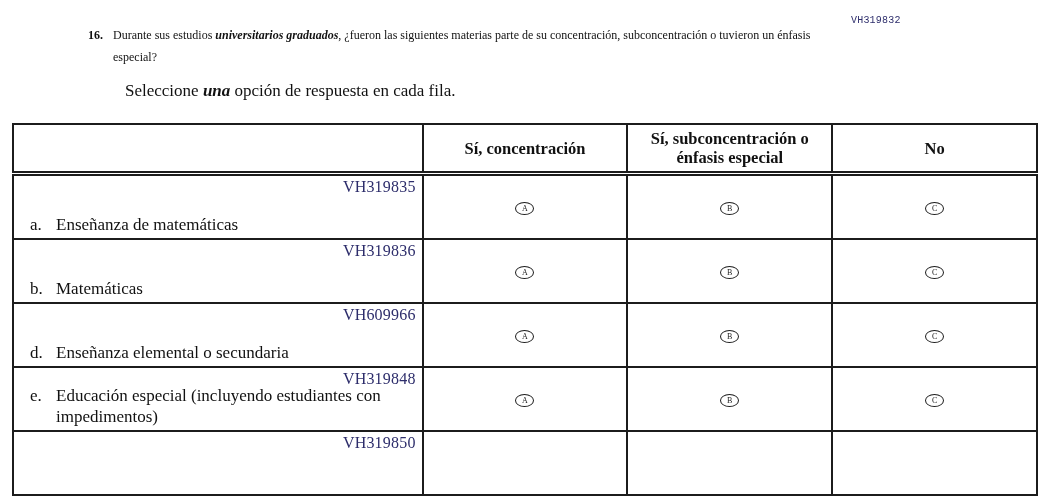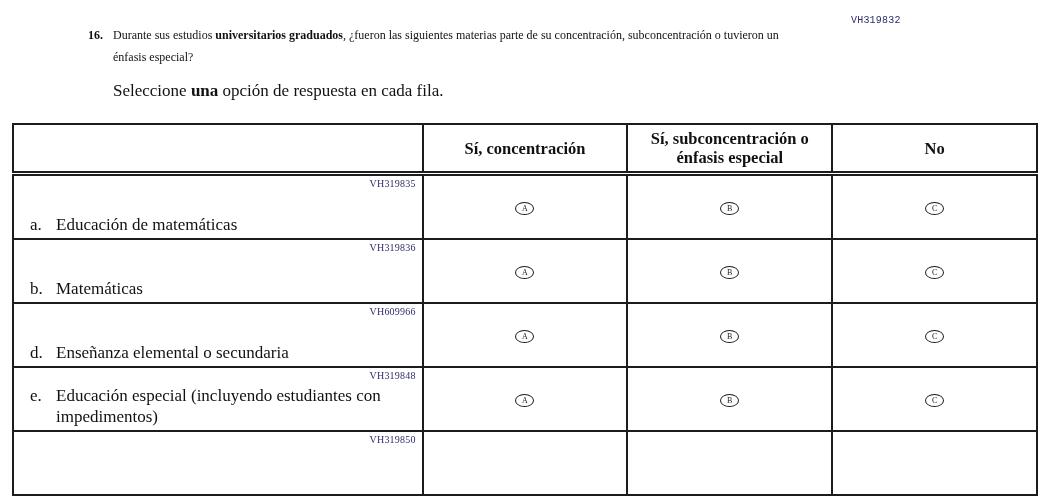--- a/index.html
+++ b/index.html
@@ -33,24 +33,24 @@
     line-height:21.5px;
   }
   .question-number {
     font-weight:bold;
     width:25px;
     flex-shrink:0;
   }
   .question-text { }
   .instruction {
     margin-top:13px;
-    margin-left:25px;
+    margin-left:37px;
     font-size:17px;
   }
-  .seg-bold { font-weight:bold; }
+  .seg-bold { font-weight:bold;font-style:italic; }
   table.response-matrix {
     position:absolute;
     top:123px;
     left:12px;
     width:1026px;
     border-collapse:collapse;
     table-layout:fixed;
   }
   table.response-matrix th,
   table.response-matrix td {
@@ -71,21 +71,21 @@
   td.label-cell {
     position:relative;
     height:44px;
     vertical-align:bottom;
     padding:15px 6px 3px 16px;
   }
   .row-code {
     position:absolute;
     top:2px;
     right:6px;
-    font-size:10px;
+    font-size:16px;
     color:#2d2d6b;
     letter-spacing:0.2px;
   }
   .row-label {
     display:flex;
     font-size:17px;
     line-height:21px;
   }
   .row-letter {
     width:26px;
@@ -140,21 +140,21 @@
         <th>Sí, subconcentración o énfasis especial</th>
         <th>No</th>
       </tr>
     </thead>
     <tbody id="matrix-body">
         <tr>
           <td class="label-cell">
             <div class="row-code">VH319835</div>
             <div class="row-label">
               <span class="row-letter">a.</span>
-              <span class="row-text">Educación de matemáticas</span>
+              <span class="row-text">Enseñanza de matemáticas</span>
             </div>
           </td>
           <td class="opt-cell"><span class="bubble">A</span></td>
           <td class="opt-cell"><span class="bubble">B</span></td>
           <td class="opt-cell"><span class="bubble">C</span></td>
         </tr>
         <tr>
           <td class="label-cell">
             <div class="row-code">VH319836</div>
             <div class="row-label">

